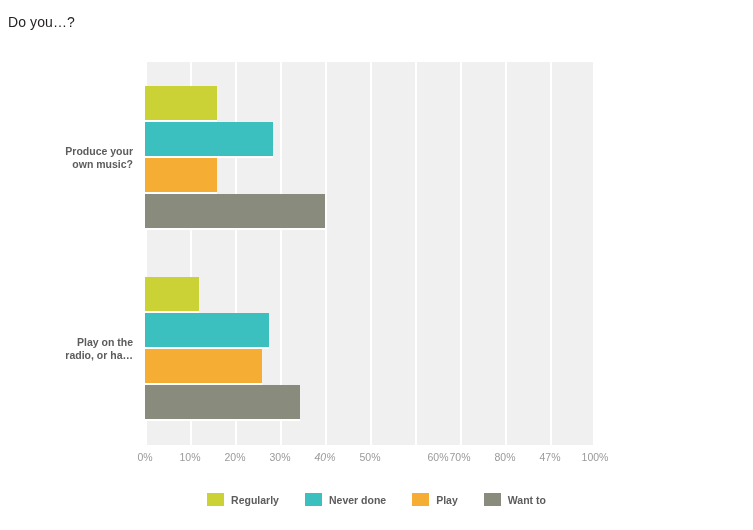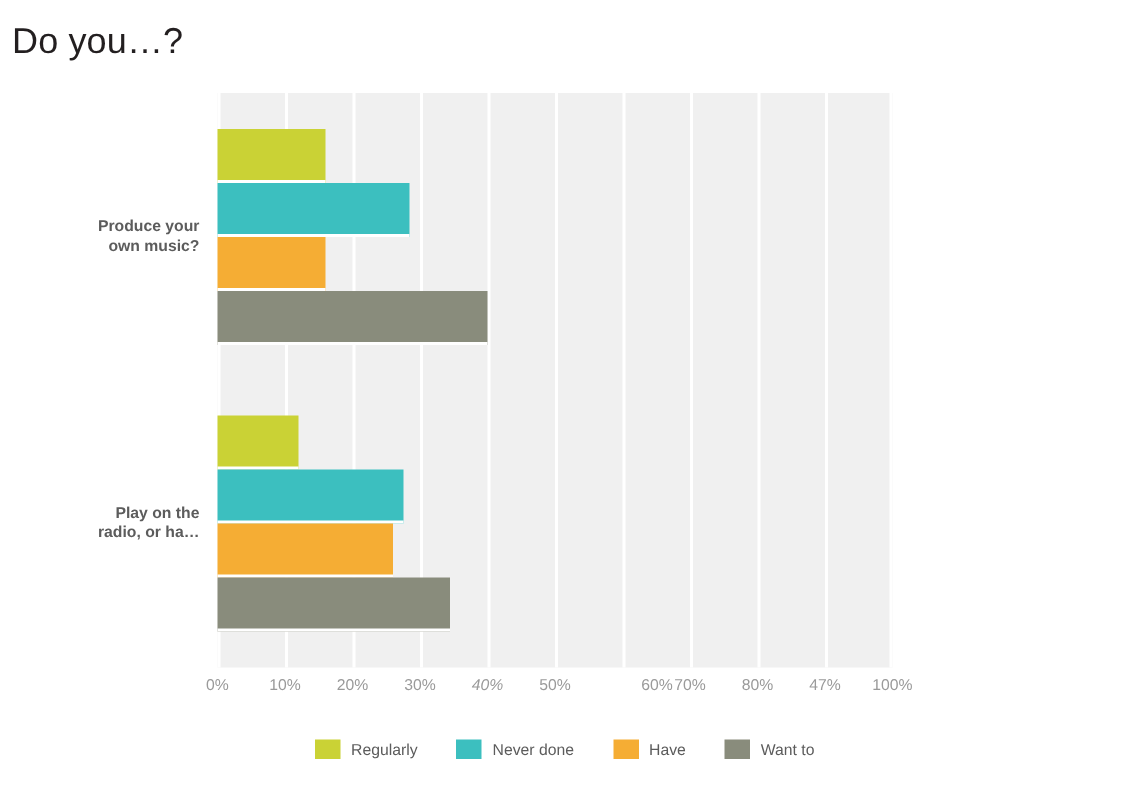--- a/index.html
+++ b/index.html
@@ -12,21 +12,21 @@
     height: 530px;
     position: relative;
     font-family: "Liberation Sans", sans-serif;
     overflow: hidden;
   }
 
   #page-title {
     position: absolute;
     left: 8px;
     top: 14px;
-    font-size: 24px;
+    font-size: 14px;
     color: #231f20;
     font-weight: 400;
     letter-spacing: 0.1px;
     white-space: nowrap;
   }
 
   #chart-wrap {
     position: absolute;
     left: 0;
     top: 55px;
@@ -101,21 +101,21 @@
     align-items: center;
     gap: 7px;
   }
   .legend-swatch {
     width: 17px;
     height: 13px;
     display: inline-block;
   }
   .legend-text {
     font-size: 10.5px;
-    font-weight: normal;
+    font-weight: bold;
     color: #5c5c5c;
     white-space: nowrap;
     text-align: right;
   }
 </style>
 </head>
 <body>
 
 <div id="page-title">Do you…?</div>
 
@@ -170,20 +170,20 @@
       <div class="legend-item">
         <span class="legend-swatch" style="background: rgb(202, 210, 53);"></span>
         <span class="legend-text">Regularly</span>
       </div>
       <div class="legend-item">
         <span class="legend-swatch" style="background: rgb(60, 191, 191);"></span>
         <span class="legend-text">Never done</span>
       </div>
       <div class="legend-item">
         <span class="legend-swatch" style="background: rgb(245, 173, 52);"></span>
-        <span class="legend-text">Have</span>
+        <span class="legend-text">Play</span>
       </div>
       <div class="legend-item">
         <span class="legend-swatch" style="background: rgb(137, 140, 124);"></span>
         <span class="legend-text">Want to</span>
       </div>
     </div>
 </div>
 
 </body></html>

